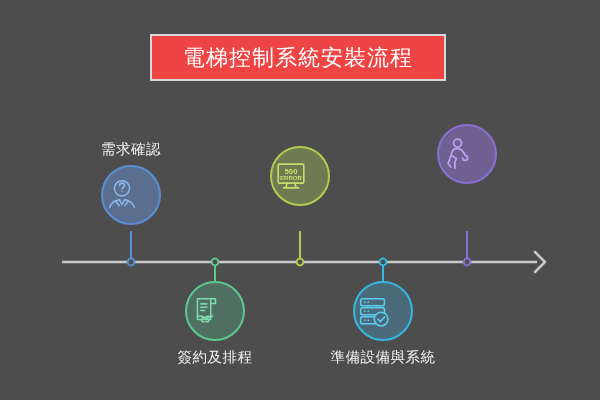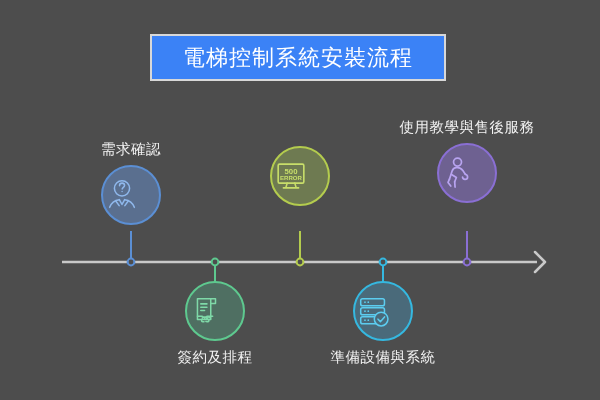--- a/index.html
+++ b/index.html
@@ -81,21 +81,21 @@
   .node.top .circle { margin-top: 6px; }
   .node.bottom .node-label { margin-top: 7px; }
 
   .icon-svg { display: block; }
 </style>
 </head>
 <body style="background: rgb(77, 77, 77);">
 
 <div id="stage">
 
-  <div class="title-box" style="background: #3b82f6; border-color: rgb(216, 216, 216); font-family: Liberation Serif, serif;">
+  <div class="title-box" style="background: #ef4444; border-color: rgb(216, 216, 216); font-family: Liberation Serif, serif;">
     <span class="title-text" style="color: rgb(255, 255, 255);">電梯控制系統安裝流程</span>
   </div>
 
   <svg class="timeline-svg" viewBox="0 0 600 400">
     <line id="tl-line" x1="62" y1="262" x2="537" y2="262" stroke="#c9c9c9" stroke-width="2.5"></line>
     <polyline id="tl-arrow" points="535,252 545,262 535,272" fill="none" stroke="#c9c9c9" stroke-width="2.5" stroke-linecap="round" stroke-linejoin="round"></polyline>
     <g id="tl-stems">
         <line x1="131" y1="262" x2="131" y2="231" stroke="#5b8fd4" stroke-width="2"></line>
         <circle cx="131" cy="262" r="3.4" fill="#4d4d4d" stroke="#5b8fd4" stroke-width="2"></circle>
         <line x1="215" y1="262" x2="215" y2="293" stroke="#5ec98f" stroke-width="2"></line>
@@ -164,21 +164,20 @@
         <circle cx="10.5" cy="29.7" r="0.9" fill="#5ccdf0" stroke="none"></circle>
         <circle cx="14" cy="29.7" r="0.9" fill="#5ccdf0" stroke="none"></circle>
         <circle cx="27.5" cy="28.5" r="7.2" fill="#4a6a7a"></circle>
         <path d="M24.2 28.6l2.5 2.6 4.4-5"></path>
       </svg>
     </div>
     <div class="node-label">準備設備與系統</div>
   </div>
 
   <div class="node top" style="left:467px; top:118px;">
-    <div class="node-label">使用教學與售後服務</div>
     <div class="circle" style="background: rgb(110, 97, 145); border: 2px solid rgb(138, 111, 212);">
       <svg class="icon-svg" width="38" height="38" viewBox="0 0 40 40" fill="none" stroke="#b8a4f0" stroke-width="1.8" stroke-linecap="round" stroke-linejoin="round">
         <circle cx="19.5" cy="8.5" r="4.2"></circle>
         <path d="M18.5 14c3 0 5.2 1.3 6.6 3.4l2.6 3.9"></path>
         <path d="M27.7 21.3c1.6.5 2.4 1.6 2.4 2.9 0 1.4-1.2 2.5-2.7 2.5-1.4 0-2.6-1-2.6-2.4"></path>
         <path d="M18.5 14c-2.4.3-4 1.7-4.7 3.8L11 26.5"></path>
         <path d="M13.2 21.5l5.1 3.2-1.8 4.5"></path>
         <path d="M16.5 29.2l.4 5.6"></path>
         <path d="M11 26.5l-1.5 3.4 2.9 3.8"></path>
       </svg>

